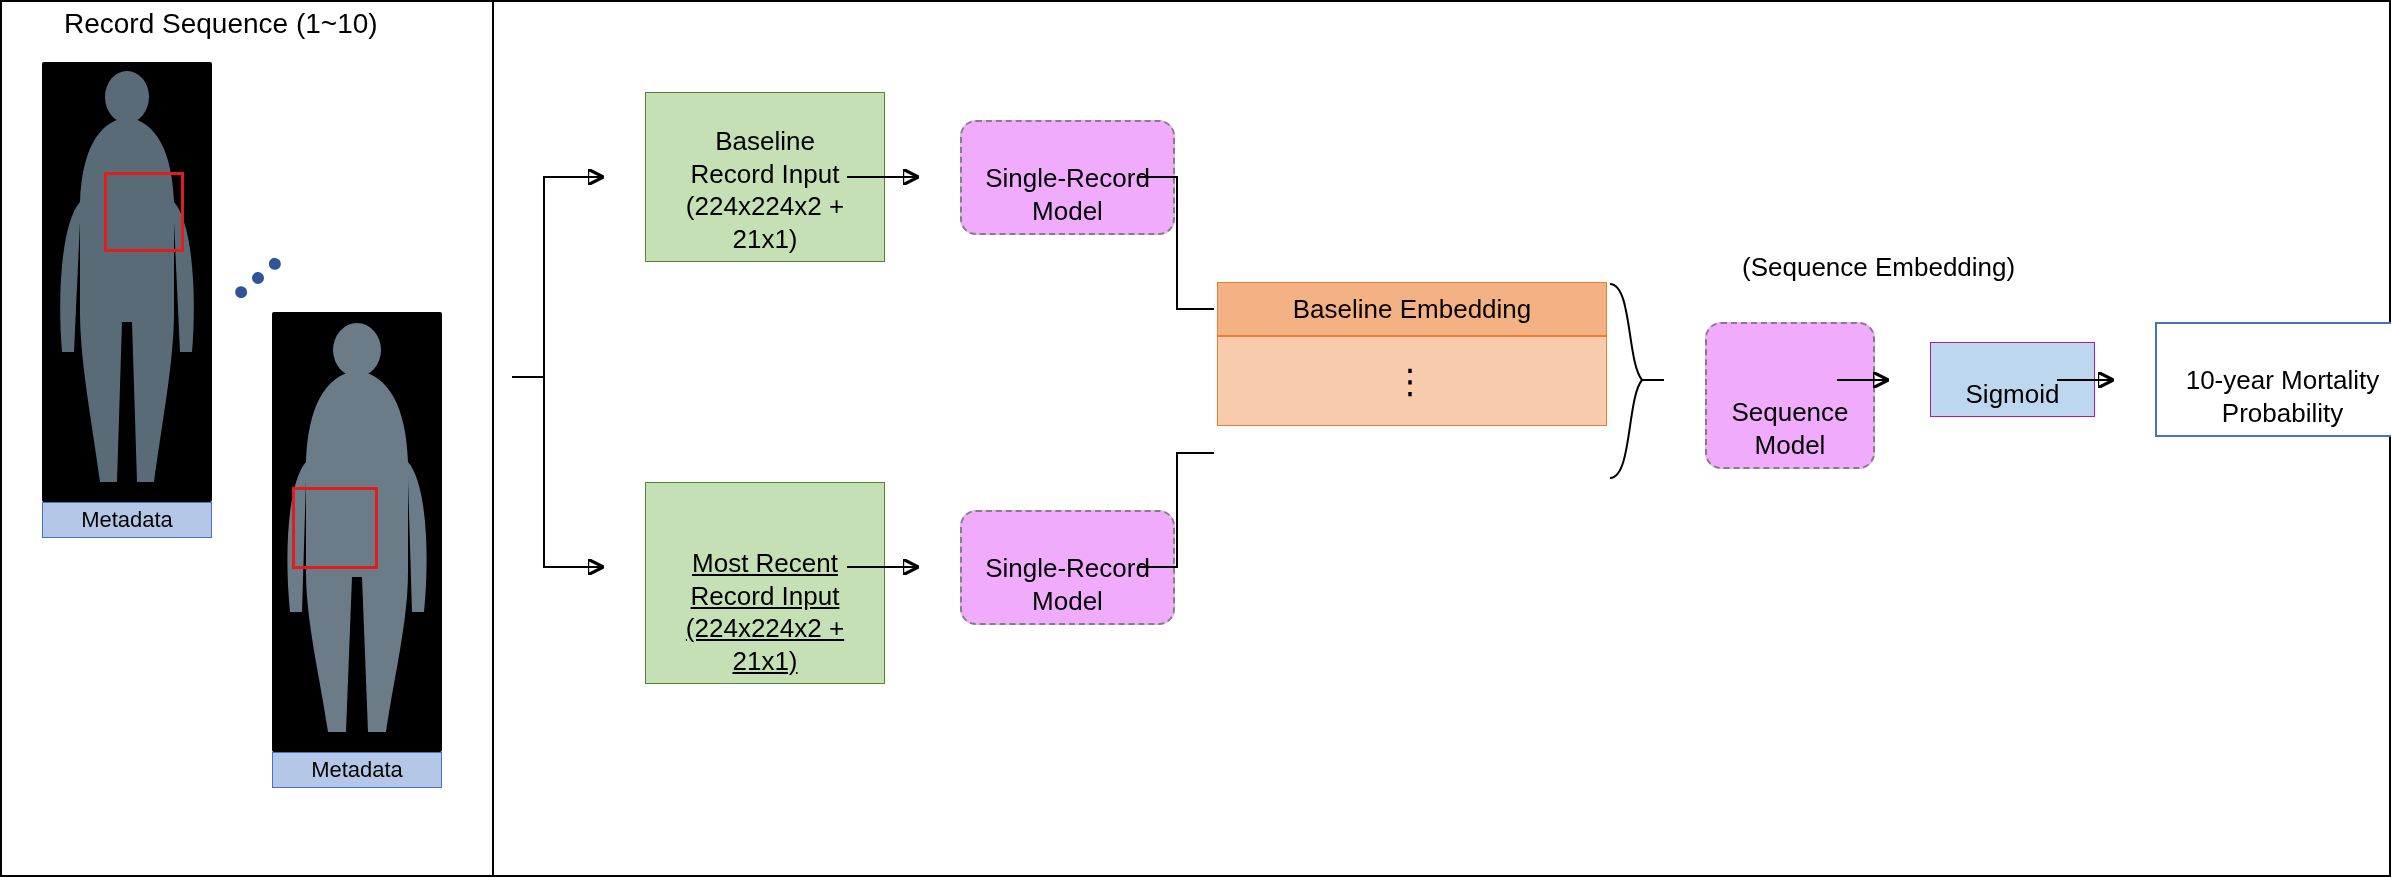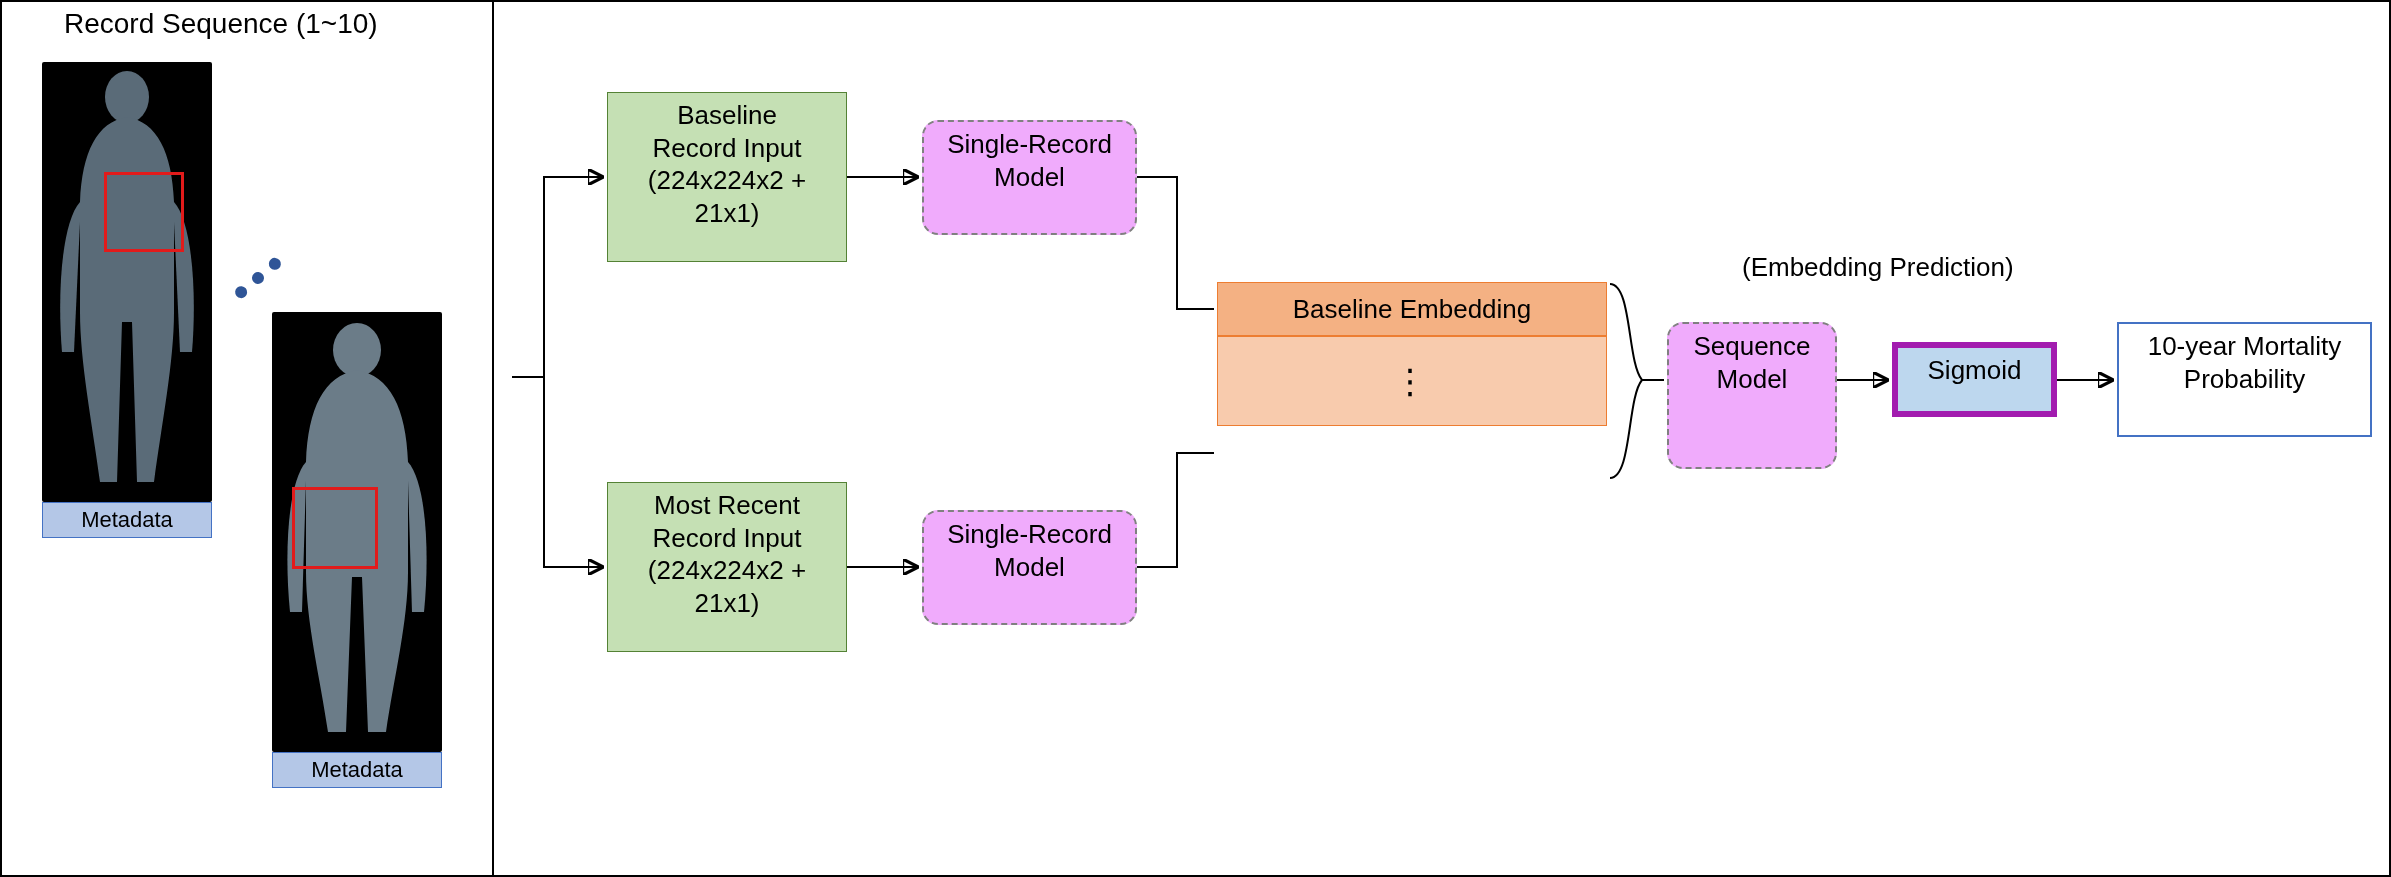--- a/index.html
+++ b/index.html
@@ -13,26 +13,26 @@
 .scan-body { position: relative; width: 170px; height: 440px; background: #000; border-radius: 2px; overflow: hidden; }
 .scan-body svg { position: absolute; inset: 0; }
 .roi { position: absolute; border: 3px solid #e21b1b; }
 .scan .meta { width: 170px; height: 36px; display: flex; align-items: center; justify-content: center; background: #b4c7e7; border: 1px solid #4472c4; font-size: 22px; }
 
 
 .seq-dots { position: absolute; left: 228px; top: 270px; display: flex; gap: 10px; transform: rotate(-40deg); }
 .seq-dots span { width: 12px; height: 12px; background: #2f5597; border-radius: 50%; display: block; }
 
 
-.box { position: absolute; display: flex; align-items: flex-start; justify-content: center; text-align: center; line-height: 1.25; font-size: 26px; padding: 6px; }
+.box { position: absolute; display: flex; align-items: flex-end; justify-content: center; text-align: center; line-height: 1.25; font-size: 26px; padding: 6px; margin-left: 38px; }
 .green { background: #c5e0b4; border: 1px solid #548235; }
 .gray  { background: #f0abfc; border: 2px dashed #808080; border-radius: 16px; }
 .orange{ background: #f4b183; border: 1px solid #ed7d31; }
 .orange-light { background: #f8cbad; border: 1px solid #ed7d31; }
-.blue  { background: #bdd7ee; border: 6px solid #a21caf; }
+.blue  { background: #bdd7ee; border: 1px solid #a21caf; }
 .bluebox { background: #fff; border: 2px solid #4472c4; }
 
 .emb-stack { position: absolute; }
 .emb-stack .row { display:flex; align-items:center; justify-content:center; text-align:center; font-size: 26px; }
 
 .label { position: absolute; font-size: 26px; }
 
 
 svg.wires { position: absolute; inset: 0; width: 100%; height: 100%; pointer-events: none; }
 svg.wires path, svg.wires line { stroke: #000; stroke-width: 2; fill: none; }
@@ -85,40 +85,40 @@
 
   <div class="box green" style="left:605px; top:90px; width:240px; height:170px;">
     <div>
       <div>Baseline</div>
       <div>Record Input</div>
       <div>(224x224x2 +</div>
       <div>21x1)</div>
     </div>
   </div>
 
-  <div class="box green" style="left:605px; top:480px; width:240px; height:170px;">
+  <div class="box green" style="left:605px; top:480px; width:240px; height:202px;text-decoration:underline;">
     <div>
       <div>Most Recent</div>
       <div>Record Input</div>
       <div>(224x224x2 +</div>
       <div>21x1)</div>
     </div>
   </div>
 
   <div class="box gray" style="left:920px; top:118px; width:215px; height:115px; white-space:pre-line;">Single-Record
 Model</div>
   <div class="box gray" style="left:920px; top:508px; width:215px; height:115px; white-space:pre-line;">Single-Record
 Model</div>
 
   <div class="emb-stack" style="left:1215px; top:280px; width:390px;">
     <div class="row orange" style="height:54px;">Baseline Embedding</div>
     <div class="row orange-light" style="height:90px; font-size:34px; letter-spacing:4px;">⋮</div>
   </div>
 
-  <div class="label" style="left:1740px; top:250px;">(Embedding Prediction)</div>
+  <div class="label" style="left:1740px; top:250px;">(Sequence Embedding)</div>
 
   <div class="box gray" style="left:1665px; top:320px; width:170px; height:147px; white-space:pre-line;">Sequence
 Model</div>
 
   <div class="box blue" style="left:1890px; top:340px; width:165px; height:75px;">Sigmoid</div>
 
   <div class="box bluebox" style="left:2115px; top:320px; width:255px; height:115px; white-space:pre-line;">10-year Mortality
 Probability</div>
 
   <svg class="wires">

